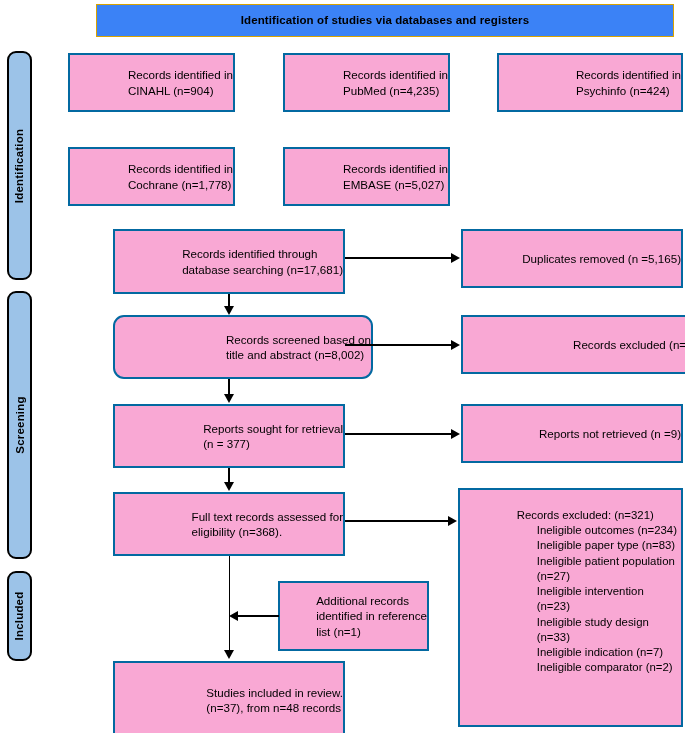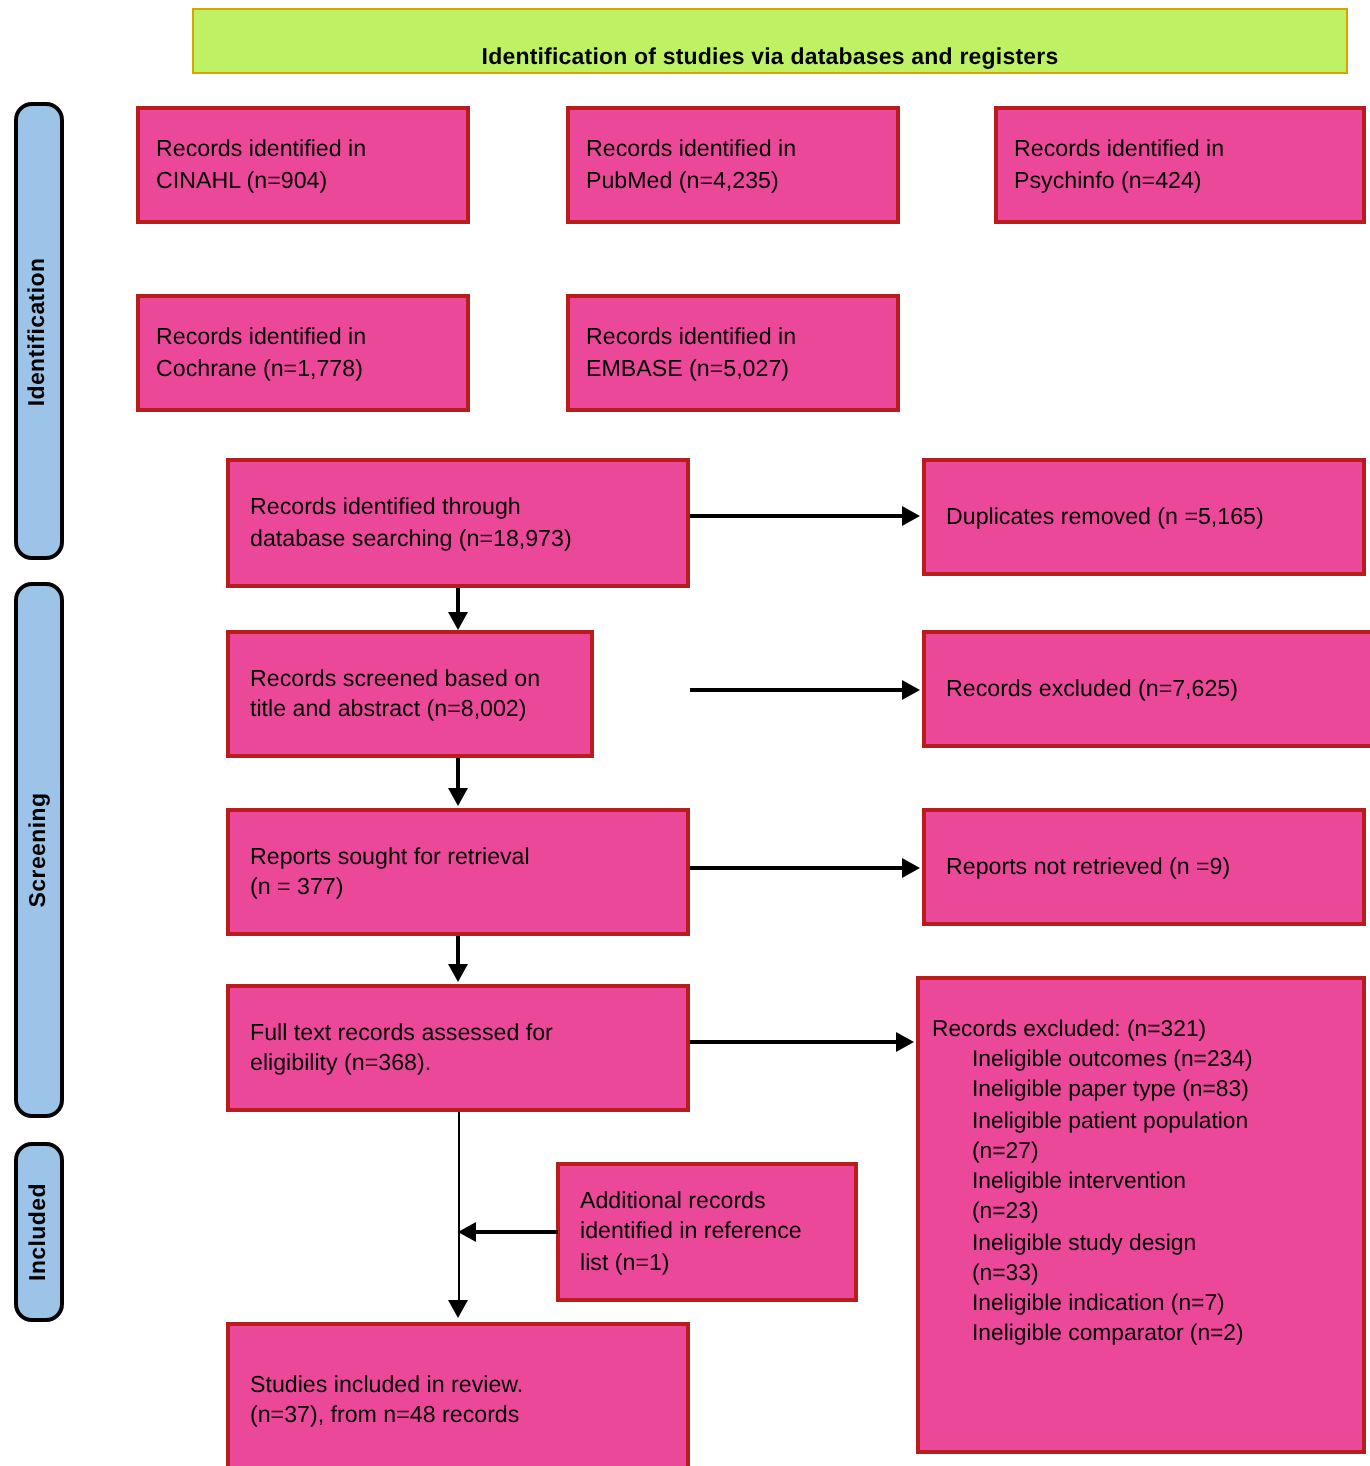--- a/index.html
+++ b/index.html
@@ -19,25 +19,25 @@
     position: absolute;
     left: 0;
     top: 0;
     width: 685px;
     height: 733px;
   }
   .abs { position: absolute; box-sizing: border-box; }
 
   
   .banner {
-    background: #bef264;
+    background: #3b82f6;
     border: 1.5px solid #D9A300;
     border-radius: 0;
     display: flex;
-    align-items: flex-end;
+    align-items: center;
     justify-content: center;
     text-align: center;
   }
   .banner-text {
     font-size: 11.5px;
     font-weight: bold;
     letter-spacing: 0.1px;
     line-height: 1.1;
   }
 
@@ -53,24 +53,25 @@
   .stage-label {
     transform: rotate(-90deg);
     white-space: nowrap;
     font-size: 11.5px;
     font-weight: bold;
     letter-spacing: 0.2px;
   }
 
   
   .node {
-    background: #ec4899;
-    border: 2px solid #b91c1c;
+    background: #f9a8d4;
+    border: 2px solid #0369a1;
     display: flex;
     align-items: center;
+    justify-content: flex-end;
   }
   .node-text {
     font-size: 11.6px;
     line-height: 1.32;
     padding: 0 0 0 8px;
     white-space: pre-line;
   }
   .node-text.pad-left-10 { padding-left: 10px; }
 
   
@@ -150,24 +151,24 @@
   </div>
 
   <div class="abs node" style="left:283px; top:147px; width:167px; height:59px;">
     <span class="node-text">Records identified in
 EMBASE (n=5,027)</span>
   </div>
 
 
   <div class="abs node" style="left:113px; top:229px; width:232px; height:65px;">
     <span class="node-text pad-left-10">Records identified through
-database searching (n=18,973)</span>
-  </div>
-
-  <div class="abs node" style="left:113px; top:315px; width:184px; height:64px;">
+database searching (n=17,681)</span>
+  </div>
+
+  <div class="abs node" style="left:113px; top:315px; width:260px; height:64px;border-radius:11px;">
     <span class="node-text pad-left-10">Records screened based on
 title and abstract (n=8,002)</span>
   </div>
 
   <div class="abs node" style="left:113px; top:404px; width:232px; height:64px;">
     <span class="node-text pad-left-10">Reports sought for retrieval
 (n = 377)</span>
   </div>
 
   <div class="abs node" style="left:113px; top:492px; width:232px; height:64px;">

